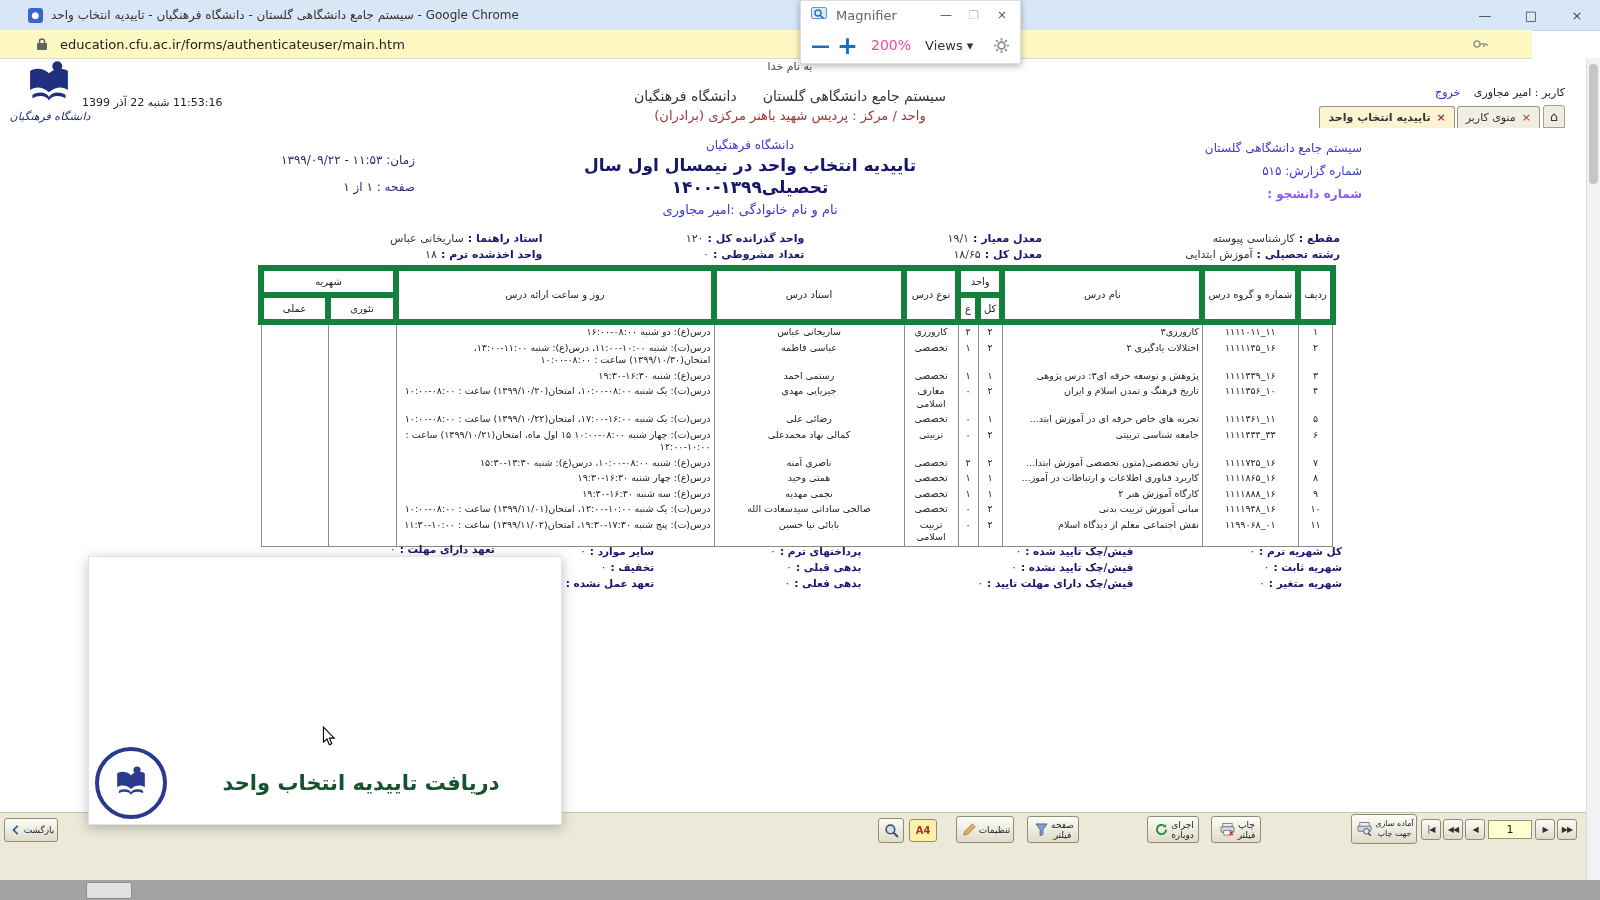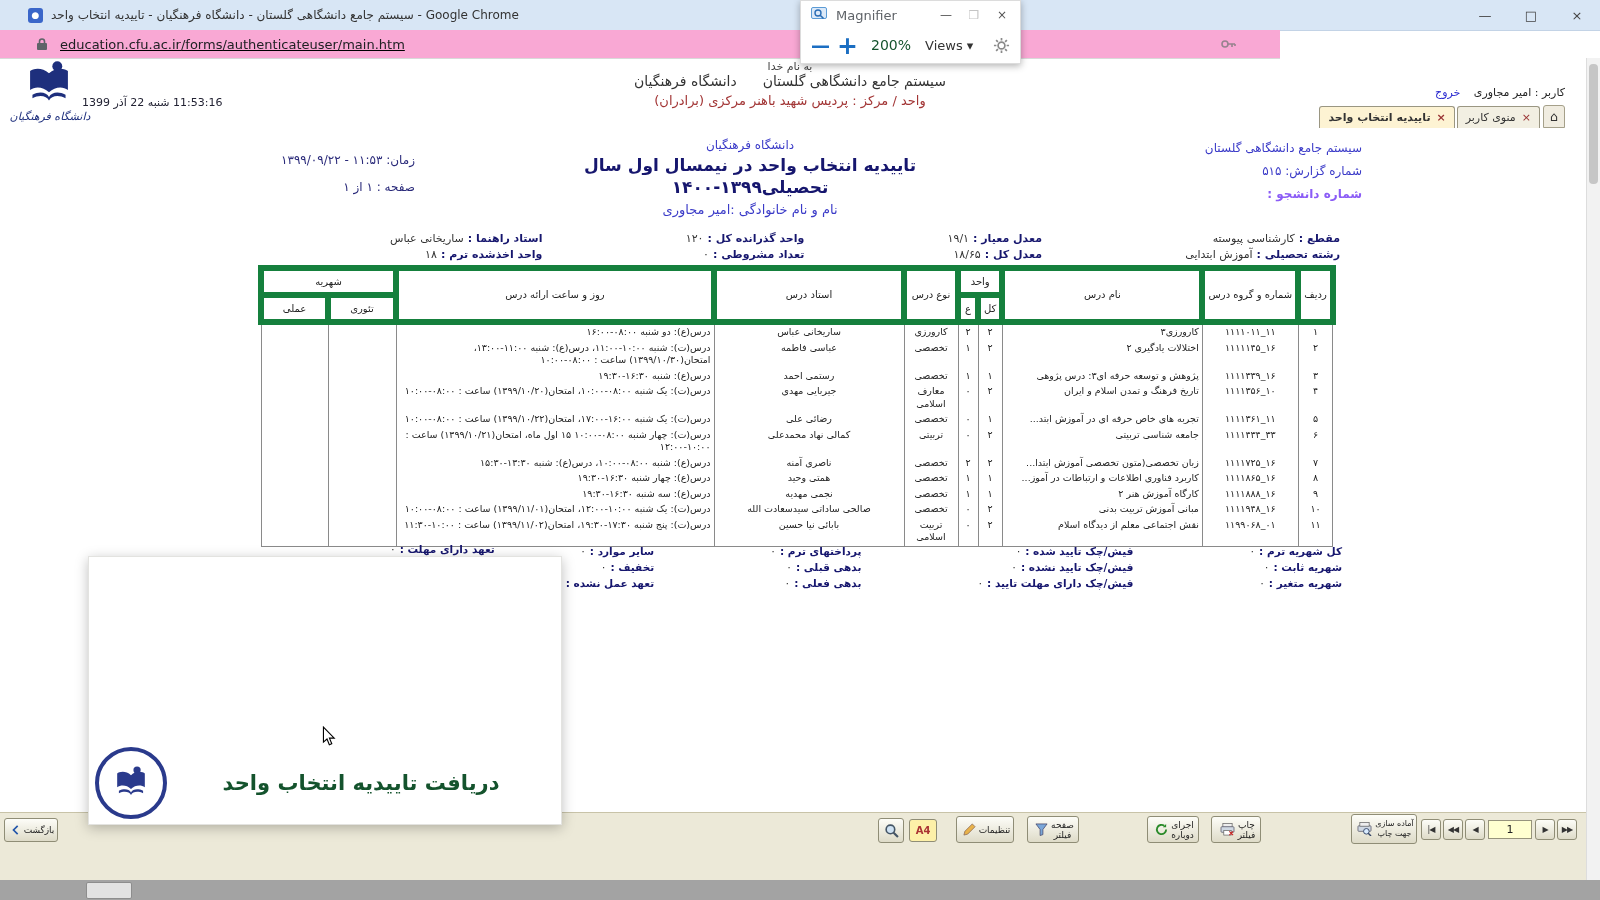--- a/index.html
+++ b/index.html
@@ -7,42 +7,42 @@
           font-family:"DejaVu Sans",sans-serif;}
   
   .titlebar{position:absolute;left:0;top:0;width:1600px;height:30px;background:#d8e6f5;
             border-bottom:1px solid #c3d3e6;display:flex;align-items:center;}
   .favicon{width:15px;height:15px;margin-left:28px;margin-right:8px;background:#3a66c9;border-radius:3px;
            display:inline-flex;align-items:center;justify-content:center;color:#fff;font-size:9px;}
   .wtitle{font-size:12px;color:#333;white-space:nowrap;}
   .winbtns{margin-left:auto;display:flex;}
   .winbtn{width:46px;height:30px;display:flex;align-items:center;justify-content:center;
           font-size:13px;color:#444;cursor:default;}
-  .urlbar{position:absolute;left:0;top:30px;width:1280px;height:28px;background:#f9a8d4;
-          border-bottom:1px solid #d9d9d9;display:flex;align-items:center;text-decoration:underline;}
+  .urlbar{position:absolute;left:0;top:30px;width:1532px;height:28px;background:#fef9c3;
+          border-bottom:1px solid #d9d9d9;display:flex;align-items:center;}
   .lockwrap{margin-left:36px;margin-right:12px;display:inline-flex;}
   .url{font-size:13px;color:#202124;}
   .keywrap{margin-left:auto;margin-right:44px;display:inline-flex;opacity:.75;}
   
   .magnifier{position:absolute;left:800px;top:0;width:219px;height:62px;background:#fff;
              border:1px solid #dcdcdc;box-shadow:0 2px 7px rgba(0,0,0,.3);z-index:60;}
   .magrow1{height:28px;display:flex;align-items:center;padding:0 4px 0 10px;}
   .magtitle{font-size:13px;color:#5f6368;margin-left:7px;}
   .magctl{width:28px;text-align:center;color:#555;font-size:12px;}
   .magctl.max{color:#c5c5c5;}
   .magrow2{height:32px;display:flex;align-items:center;padding:0 10px;}
   .zoomout{color:#1b6ec2;font-weight:bold;font-size:19px;width:26px;}
   .zoomin{color:#1b6ec2;font-weight:bold;font-size:25px;width:34px;}
-  .zoomlvl{font-size:14px;color:#14532d;margin-right:14px;}
+  .zoomlvl{font-size:14px;color:#ec4899;margin-right:14px;}
   .views{font-size:13px;color:#333;}
   .gearwrap{margin-left:auto;display:inline-flex;}
   
   .pagehdr-center{position:absolute;left:560px;top:60px;width:460px;text-align:center;direction:rtl;}
   .bismillah{font-size:11px;color:#444;}
-  .sysline{font-size:14px;color:#333;margin-top:0;}
+  .sysline{font-size:14px;color:#333;margin-top:15px;}
   .sysline .gap{display:inline-block;width:26px;}
   .unitline{font-size:13px;color:#a23535;margin-top:4px;}
   .userline{position:absolute;right:35px;top:86px;direction:rtl;font-size:11px;color:#222;}
   .logout{color:#2b2bd0;margin-right:10px;cursor:pointer;}
   .tabsrow{position:absolute;right:35px;top:105px;display:flex;direction:rtl;align-items:flex-end;height:23px;}
   .homebox{width:20px;height:21px;border:1px solid #a5a08a;background:#f0ece0;display:flex;align-items:center;
            justify-content:center;font-size:13px;color:#333;border-radius:3px 3px 0 0;margin-left:3px;}
   .tab{height:21px;border:1px solid #9a9682;border-bottom:none;border-radius:3px 3px 0 0;
        display:flex;align-items:center;padding:0 8px;font-size:11px;color:#333;direction:rtl;margin-left:2px;}
   .tab .x{color:#993333;font-size:11px;margin-left:6px;}

